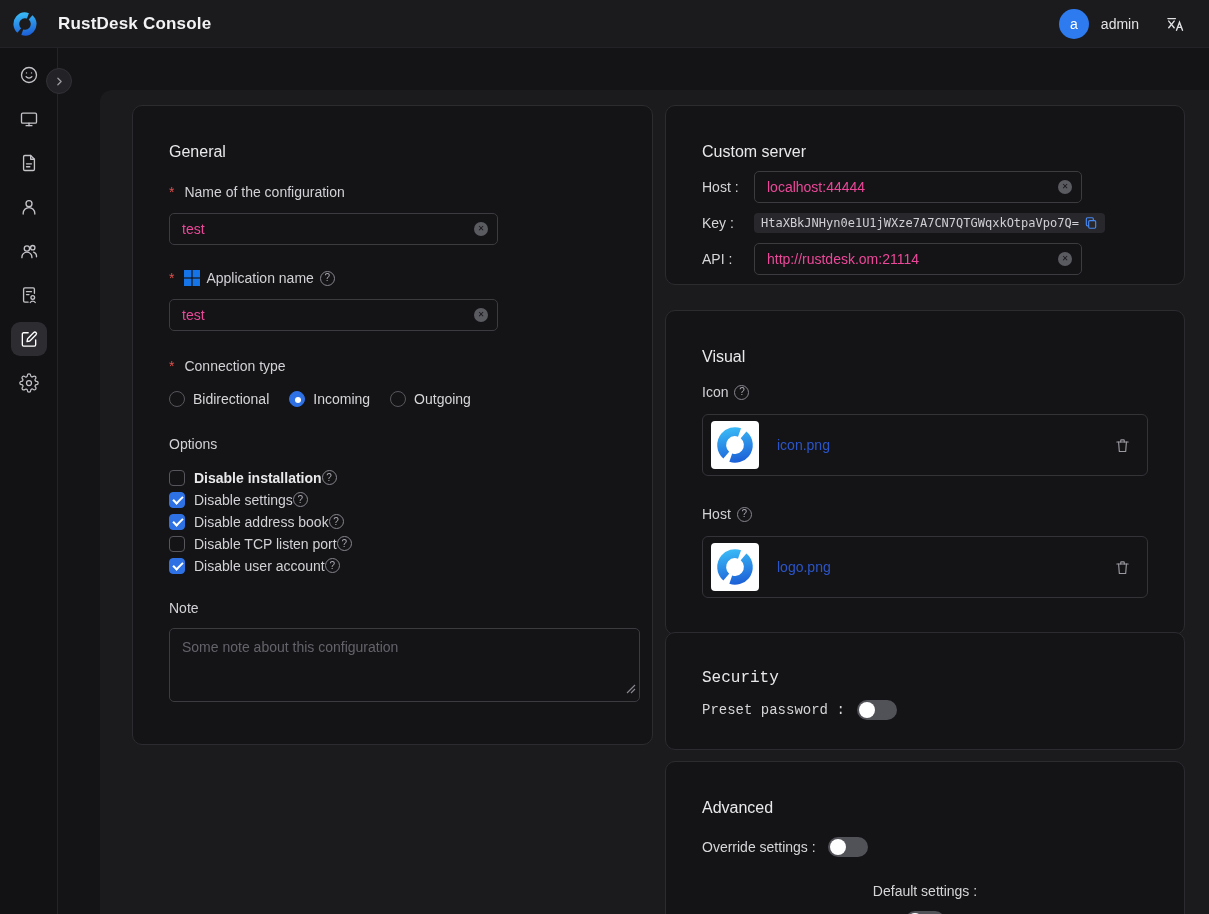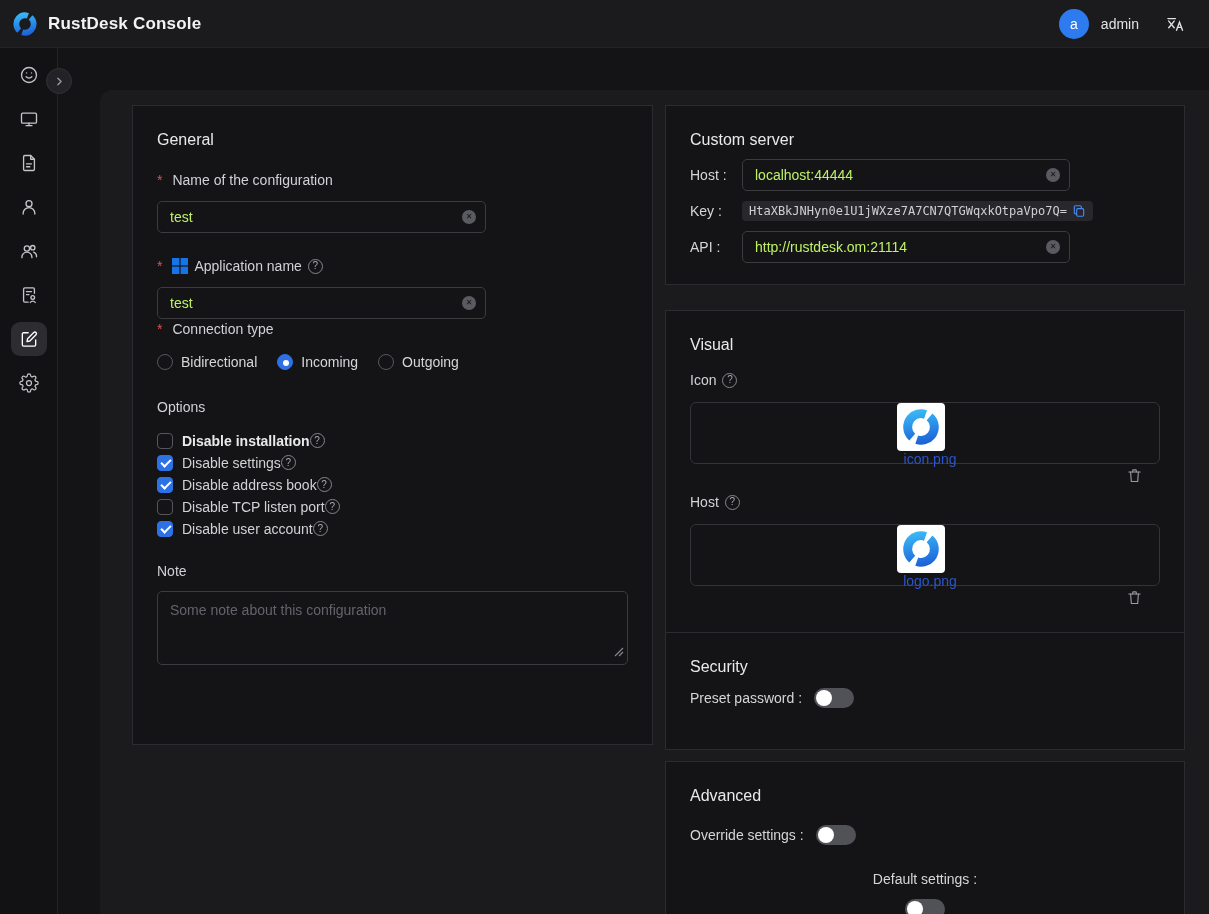--- a/index.html
+++ b/index.html
@@ -3,21 +3,21 @@
 <meta charset="utf-8">
 <style>
   html,body{margin:0;padding:0;background:#0f0f12;}
   *{box-sizing:border-box;}
   #app{position:relative;width:1209px;height:914px;overflow:hidden;
        font-family:"Liberation Sans",sans-serif;background:#141417;color:#d6d6d9;}
 
   
   .topbar{position:absolute;left:0;top:0;width:100%;height:48px;background:#1b1b1e;
           display:flex;align-items:center;padding:0 24px 0 12px;border-bottom:1px solid #232327;z-index:4;}
-  .brand{display:flex;align-items:center;gap:10px;}
+  .brand{display:flex;align-items:center;gap:20px;}
   .brand-title{font-size:17px;font-weight:700;color:#f2f2f4;letter-spacing:.2px;}
   .topbar-right{margin-left:auto;display:flex;align-items:center;gap:12px;}
   .avatar{width:30px;height:30px;border-radius:50%;background:#2e7bf0;color:#fff;
           display:flex;align-items:center;justify-content:center;font-size:14px;}
   .username{font-size:14px;color:#e3e3e6;}
   .lang-btn{margin-left:14px;color:#e0e0e3;display:flex;align-items:center;cursor:pointer;}
 
   
   .sidebar{position:absolute;left:0;top:48px;width:58px;bottom:0;background:#121215;
            border-right:1px solid #242428;display:flex;flex-direction:column;align-items:center;
@@ -26,43 +26,43 @@
             color:#c3c3c8;cursor:pointer;}
   .nav-item.on{background:#2c2c31;color:#ffffff;}
   .nav-item svg{width:20px;height:20px;}
   .collapse-btn{position:absolute;left:46px;top:68px;width:26px;height:26px;border-radius:50%;
                 background:#232327;border:1px solid #323236;display:flex;align-items:center;justify-content:center;
                 color:#9a9aa0;z-index:6;cursor:pointer;}
 
   
   .content{position:absolute;left:100px;top:90px;right:0;bottom:0;background:#1b1b1e;
            border-top-left-radius:12px;overflow:hidden;z-index:3;}
-  .panel{position:absolute;background:#141417;border:1px solid #2c2c30;border-radius:0;padding:24px;}
+  .panel{position:absolute;background:#141417;border:1px solid #2c2c30;border-radius:10px;padding:36px;}
   .panel-title{font-size:16px;font-weight:500;color:#e9e9ec;line-height:19px;}
 
   #panel-general{left:32px;top:15px;width:521px;height:640px;}
   #panel-server {left:565px;top:15px;width:520px;height:180px;}
   #panel-visual {left:565px;top:220px;width:520px;height:325px;}
-  #panel-security{left:565px;top:542px;width:520px;height:118px;}
+  #panel-security{left:565px;top:542px;width:520px;height:118px;font-family:Liberation Mono, monospace;}
   #panel-advanced{left:565px;top:671px;width:520px;height:220px;}
 
   .field-label{display:flex;align-items:center;gap:6px;font-size:14px;color:#d2d2d6;line-height:20px;}
   .req::before{content:"*";color:#e0524e;margin-right:4px;font-size:14px;}
   .help{width:15px;height:15px;border:1px solid #85858c;border-radius:50%;color:#a9a9b0;
         font-size:10px;display:inline-flex;align-items:center;justify-content:center;cursor:pointer;flex:0 0 auto;}
   .win-icon{color:#1574e8;display:inline-flex;}
 
   .text-input{position:relative;width:329px;height:32px;border:1px solid #3b3b40;border-radius:5px;
               background:transparent;display:flex;align-items:center;}
-  .text-input input{background:transparent;border:none;outline:none;color:#bef264;font-size:14px;
+  .text-input input{background:transparent;border:none;outline:none;color:#ec4899;font-size:14px;
                     font-family:"Liberation Sans",sans-serif;padding:0 30px 0 12px;width:100%;}
   .clear-btn{position:absolute;right:9px;top:50%;transform:translateY(-50%);width:14px;height:14px;border-radius:50%;
              background:#5a5a61;color:#141417;font-size:8px;line-height:14px;text-align:center;cursor:pointer;}
 
-  .mt21{margin-top:21px;} .mt23{margin-top:23px;} .mt25{} .mt11{margin-top:11px;}
+  .mt21{margin-top:21px;} .mt23{margin-top:23px;} .mt25{margin-top:25px;} .mt11{margin-top:11px;}
   .mt15{margin-top:15px;} .mt27{margin-top:27px;} .mt16{margin-top:16px;} .mt24{margin-top:24px;} .mt10{margin-top:10px;}
 
   .radio-row{display:flex;align-items:center;gap:20px;}
   .radio-item{display:flex;align-items:center;gap:8px;cursor:pointer;}
   .radio{width:16px;height:16px;border:1.5px solid #56565c;border-radius:50%;position:relative;flex:0 0 auto;}
   .radio.on{background:#2e71e5;border-color:#2e71e5;}
   .radio.on::after{content:"";position:absolute;left:5px;top:5px;width:6px;height:6px;background:#fff;border-radius:50%;}
   .radio-label{font-size:14px;color:#d6d6d9;}
 
   .opt-list{display:flex;flex-direction:column;gap:6px;}
@@ -85,21 +85,21 @@
   .srv-row{display:flex;align-items:center;margin-top:10px;}
   .srv-row:first-of-type{margin-top:14px;}
   .srv-label{width:52px;font-size:14px;color:#d6d6d9;flex:0 0 auto;}
   .srv-input{width:328px;}
   .key-chip{display:inline-flex;align-items:center;gap:5px;background:#27272c;border-radius:4px;
             padding:3px 7px;font-family:"DejaVu Sans Mono",monospace;font-size:12px;color:#d0d0d4;}
   .copy-btn{display:inline-flex;color:#4788f0;cursor:pointer;}
 
   
   .file-row{margin-top:12px;height:62px;border:1px solid #333338;border-radius:6px;
-            display:flex;align-items:center;padding:0 16px 0 8px;flex-direction:column;}
+            display:flex;align-items:center;padding:0 16px 0 8px;}
   .thumb{width:48px;height:48px;background:#ffffff;border-radius:4px;display:flex;align-items:center;justify-content:center;flex:0 0 auto;}
   .file-link{margin-left:18px;font-size:14px;color:#2b55c8;cursor:pointer;}
   .trash-btn{margin-left:auto;color:#9a9aa0;display:flex;cursor:pointer;}
   .trash-btn svg{width:17px;height:17px;}
 
   
   .toggle-row{display:flex;align-items:center;gap:12px;}
   .toggle{width:40px;height:20px;border-radius:10px;background:#515158;position:relative;cursor:pointer;flex:0 0 auto;}
   .toggle::after{content:"";position:absolute;left:2px;top:2px;width:16px;height:16px;border-radius:50%;background:#fff;}
   .toggle-label{font-size:14px;color:#d6d6d9;}

